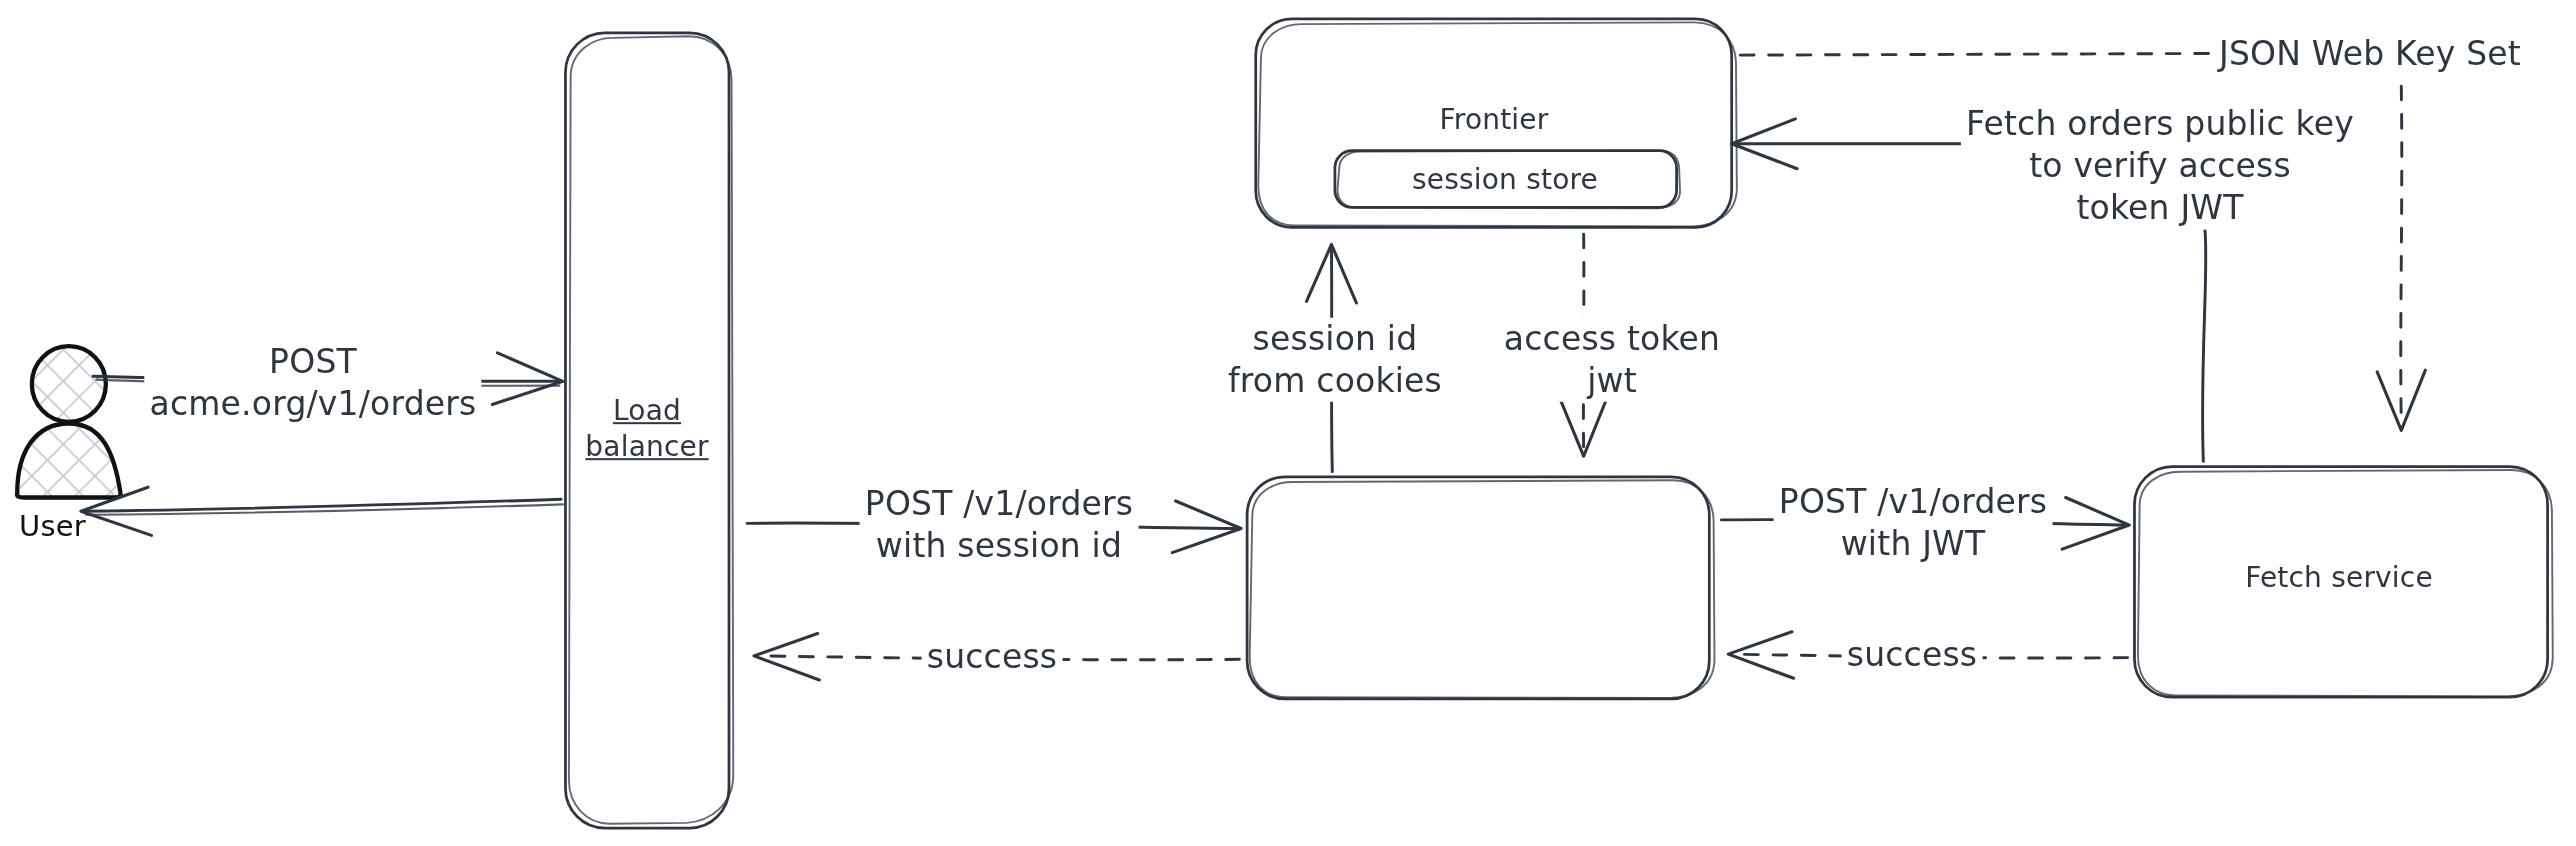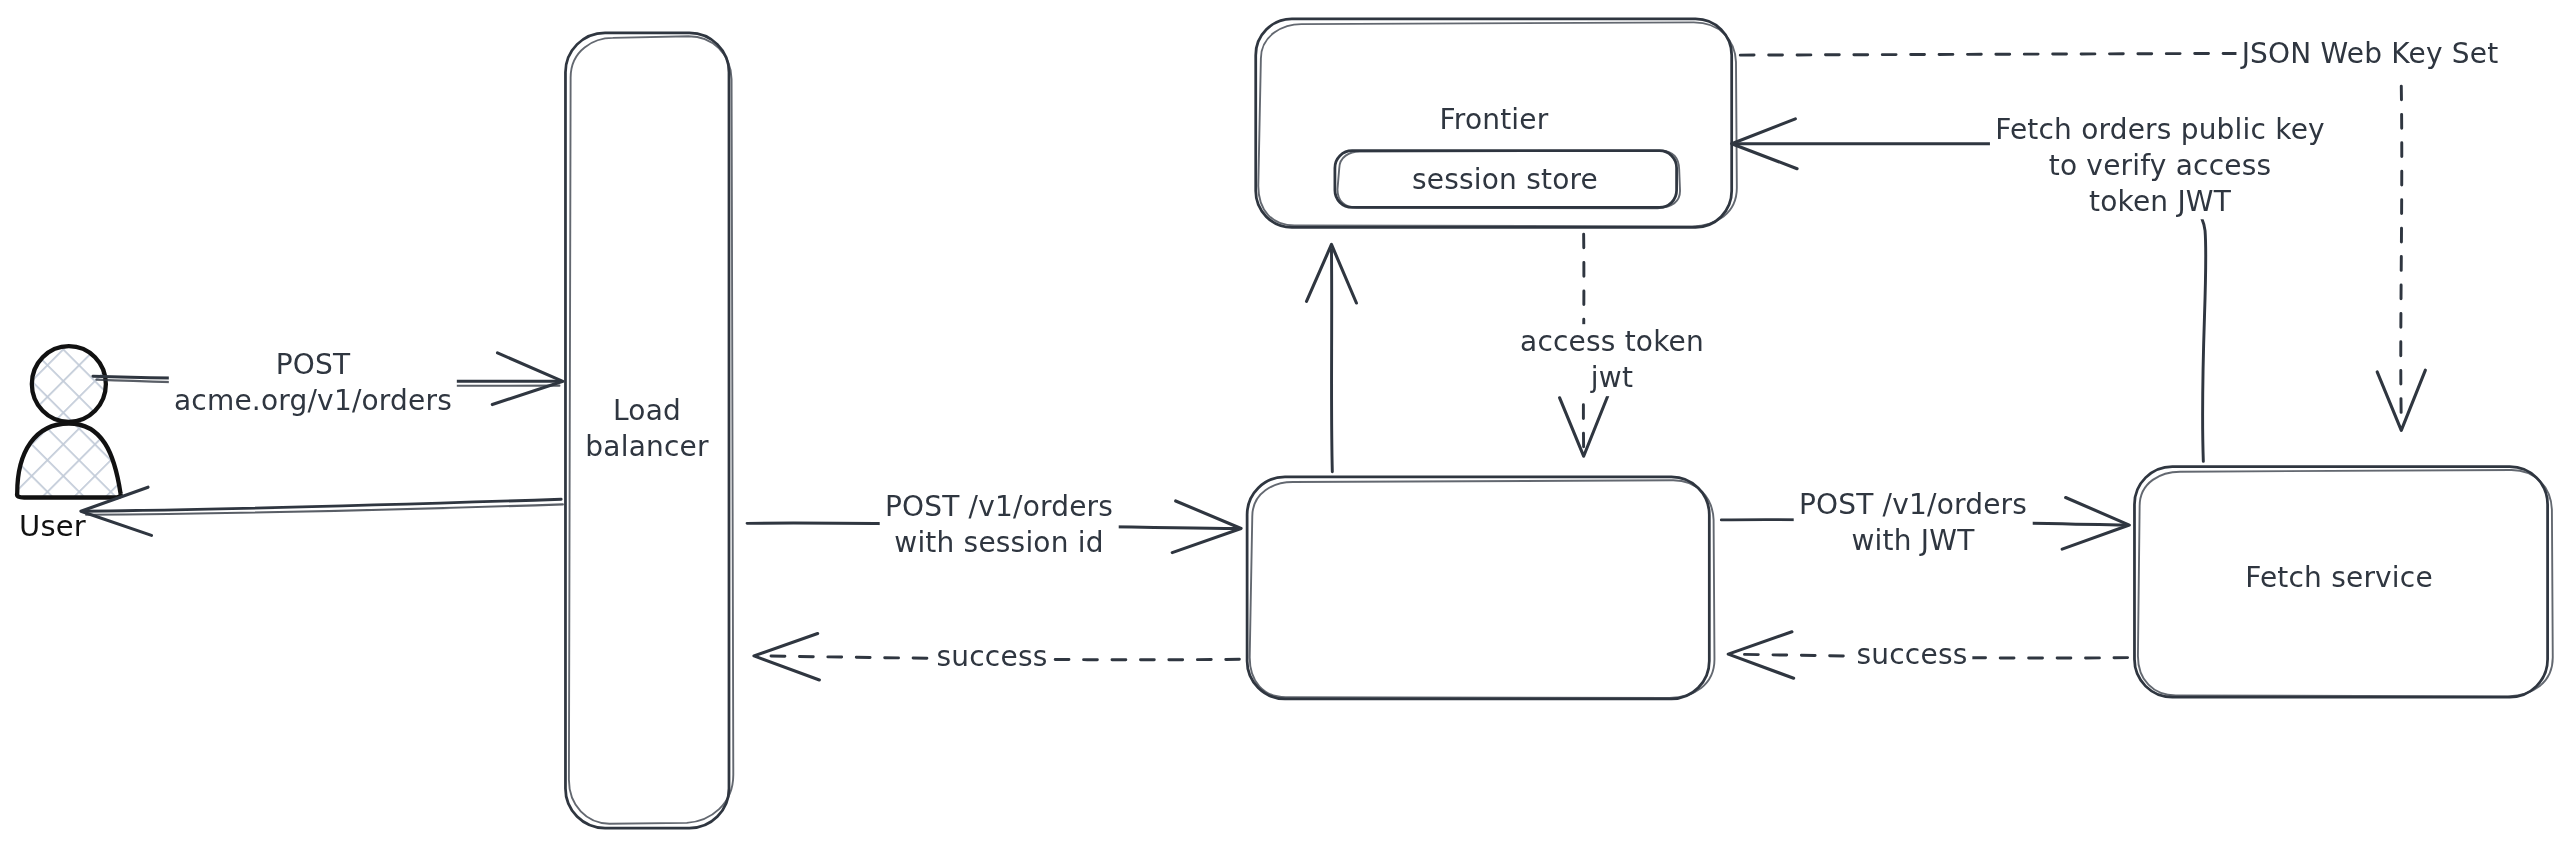--- a/index.html
+++ b/index.html
@@ -75,21 +75,21 @@
   .actor-fill-body {
     fill: url(#hatch);
     stroke: #111111;
     stroke-width: 5;
     stroke-linejoin: round;
   }
   .lbl {
     position: absolute;
     color: #2f3640;
     font-family: "DejaVu Sans", sans-serif;
-    font-size: 28px;
+    font-size: 33px;
     line-height: 1.28;
     letter-spacing: 0.2px;
     text-align: center;
     white-space: pre;
     transform: translate(-50%, -50%);
     pointer-events: none;
   }
   .lbl.node-label {
     font-size: 28px;
   }
@@ -213,21 +213,21 @@
 
     <g>
       <path class="edge-dashed" d="M 2022 64 L 2600 62"></path>
       <path class="edge-dashed" d="M 2790 100 C 2792 230, 2788 380, 2790 490"></path>
       <path class="arrowhead" d="M 2762 432 L 2790 500 L 2818 430"></path>
     </g>
   </svg>
 
   <div class="lbl actor-label" style="left:19px; top:527px;">User</div>
 
-  <div class="lbl node-label" style="left:647px; top:429px;">Load
+  <div class="lbl node-label" style="left:647px; top:429px;text-decoration:underline;">Load
 balancer</div>
 
   <div class="lbl node-label" style="left:1494px; top:120px;">Frontier</div>
 
   <div class="lbl inner-label" style="left:1505px; top:180px;">session store</div>
 
 
   <div class="lbl node-label" style="left:2339px; top:578px;">Fetch service</div>
 
   <div class="lbl edge-label" style="left:313px; top:383px;">POST
@@ -236,20 +236,22 @@
   <div class="lbl edge-label" style="left:999px; top:525px;">POST /v1/orders
 with session id</div>
 
   <div class="lbl edge-label" style="left:992px; top:657px;">success</div>
 
   <div class="lbl edge-label" style="left:1913px; top:523px;">POST /v1/orders
 with JWT</div>
 
   <div class="lbl edge-label" style="left:1912px; top:655px;">success</div>
 
+  <div class="lbl edge-label" style="left:1335px; top:360px;">session id
+from cookies</div>
 
   <div class="lbl edge-label" style="left:1585px; top:360px;margin-left:27px;">access token
 jwt</div>
 
   <div class="lbl edge-label" style="left:2160px; top:166px;">Fetch orders public key
 to verify access
 token JWT</div>
 
   <div class="lbl edge-label" style="left:2370px; top:54px;">JSON Web Key Set</div>
 

